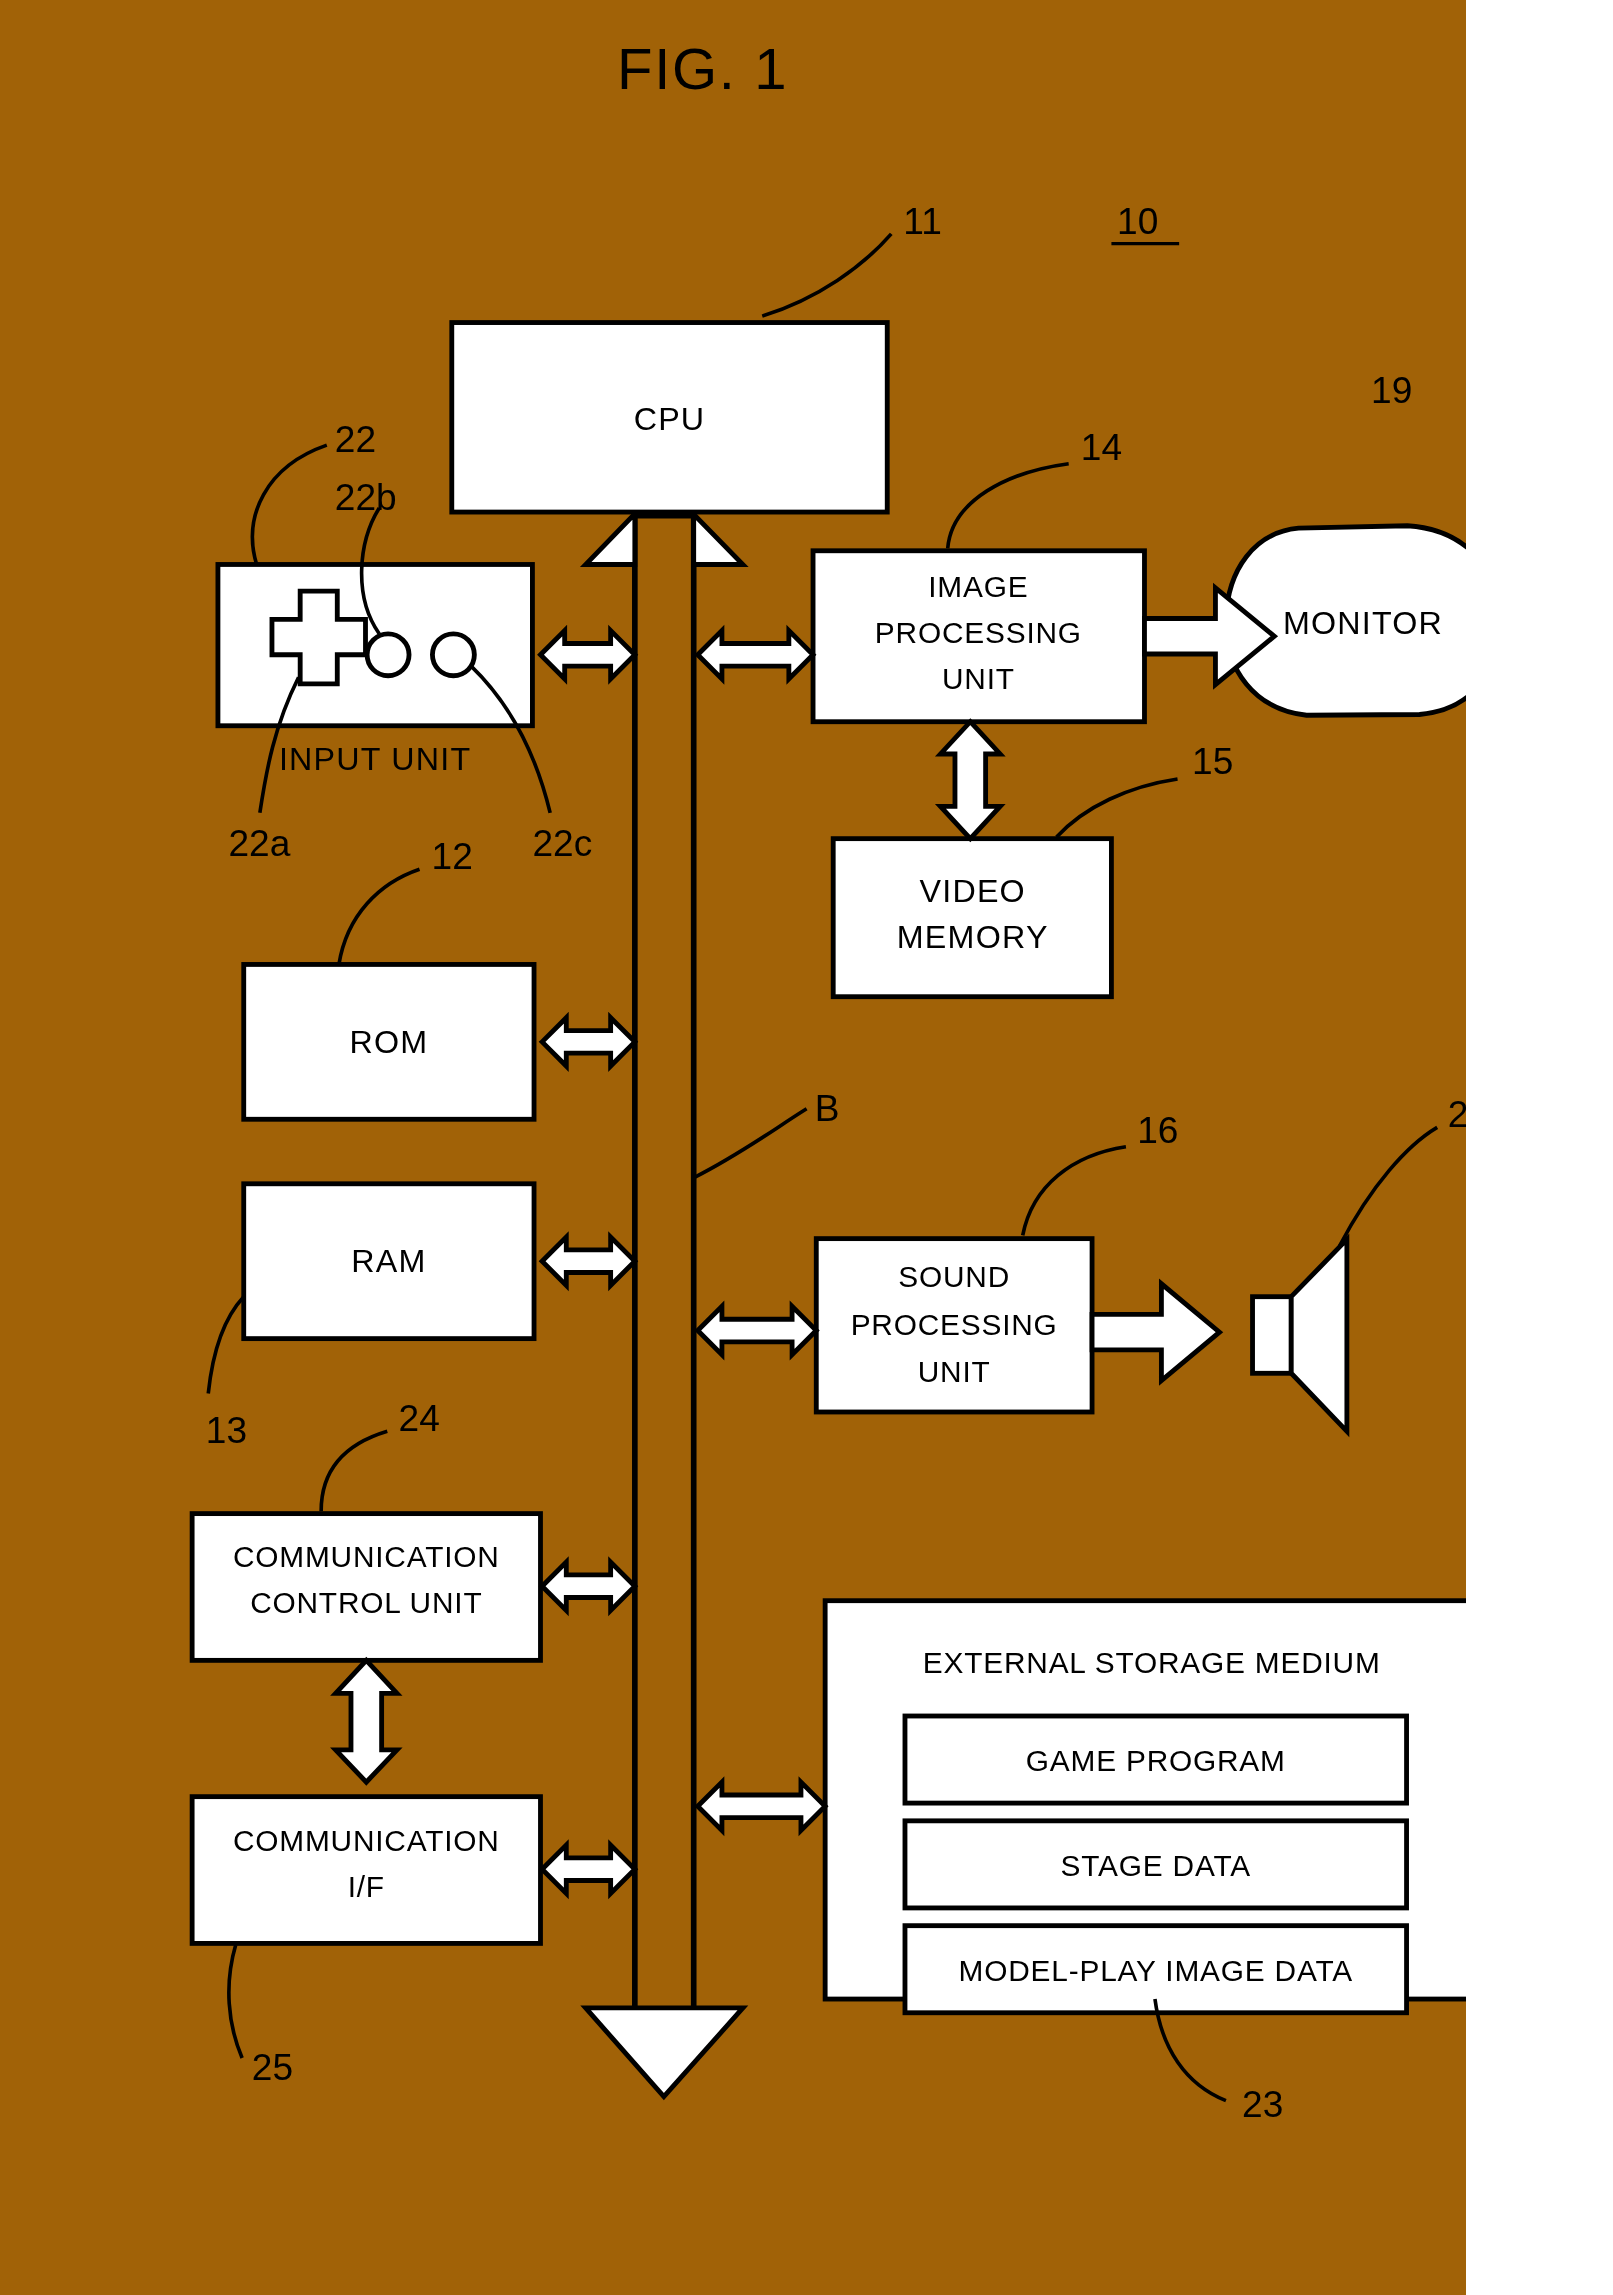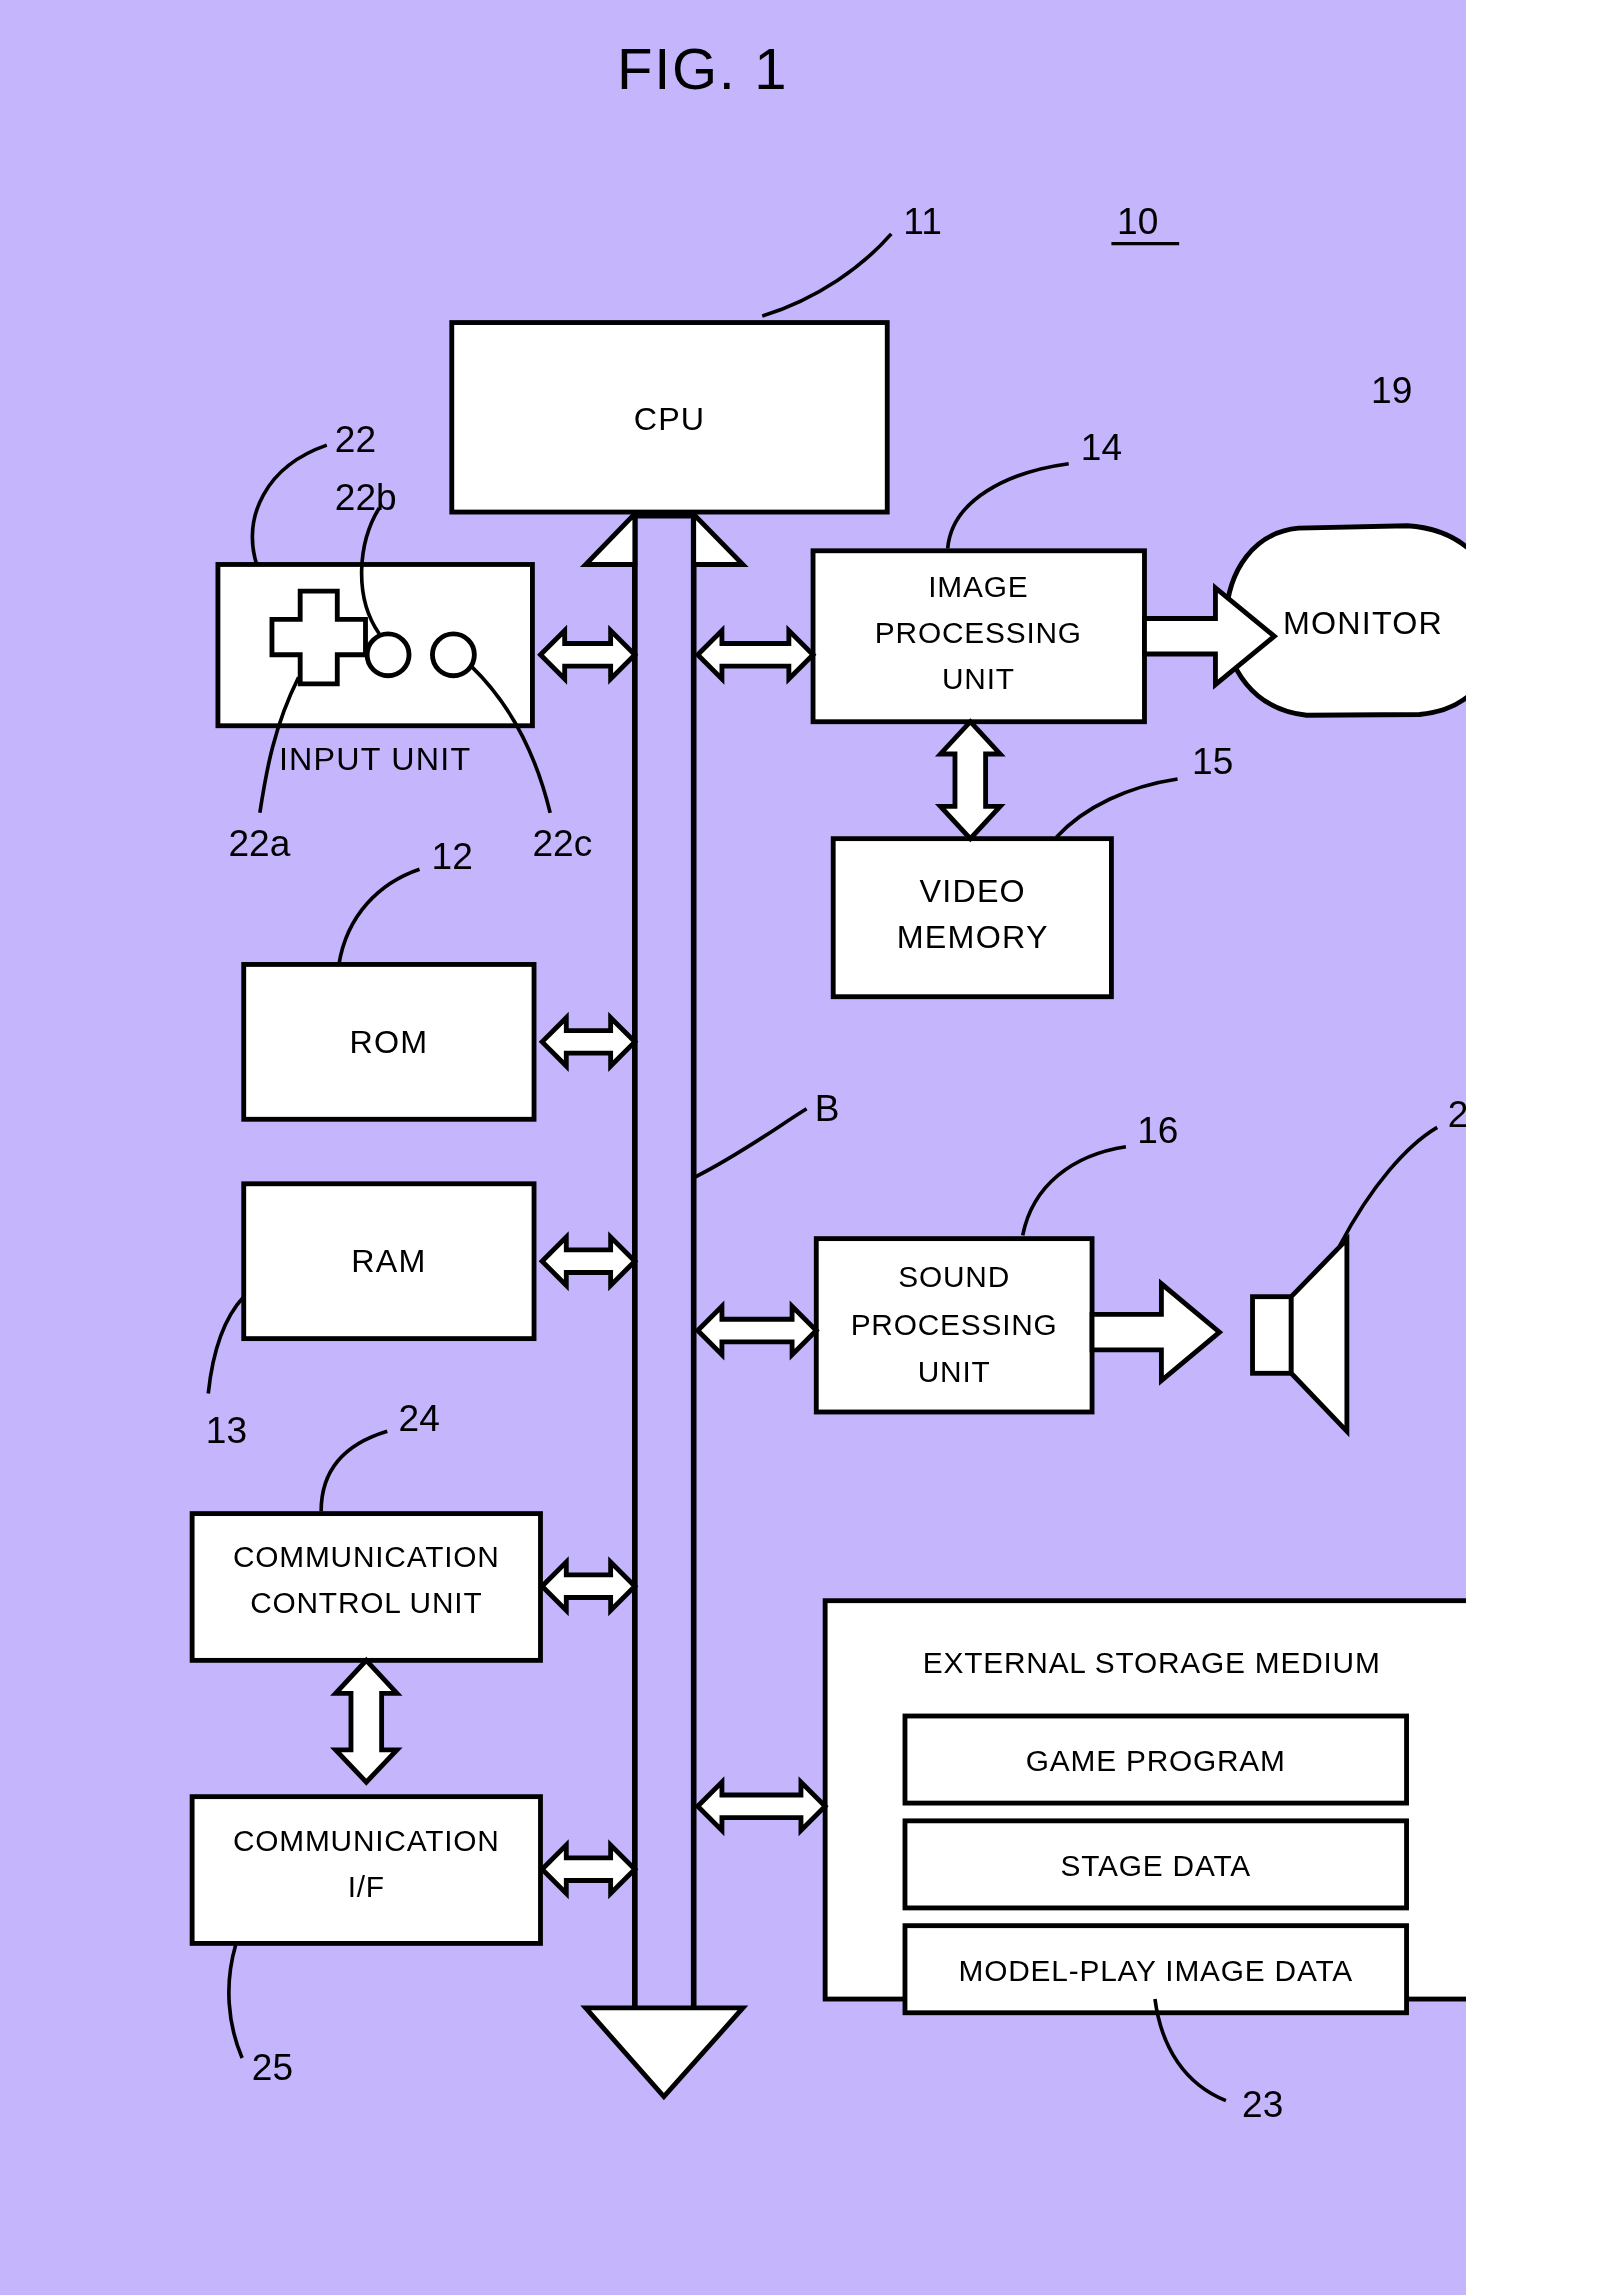--- a/index.html
+++ b/index.html
@@ -8,21 +8,21 @@
     background: #ffffff;
   }
   body {
     font-family: "Liberation Sans", sans-serif;
     color: #000000;
   }
   #page {
     position: relative;
     width: 1466px;
     height: 2295px;
-    background: #c4b5fd;
+    background: #a16207;
     overflow: hidden;
   }
   svg#figure {
     position: absolute;
     left: 0;
     top: 0;
     width: 1614px;
     height: 2295px;
   }
   .fig-title {

